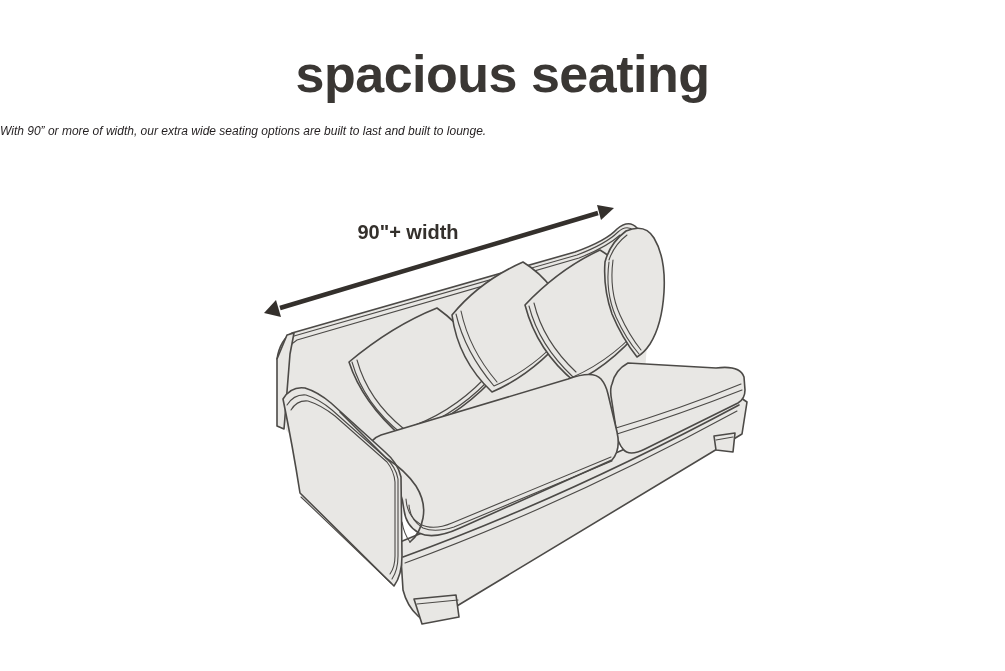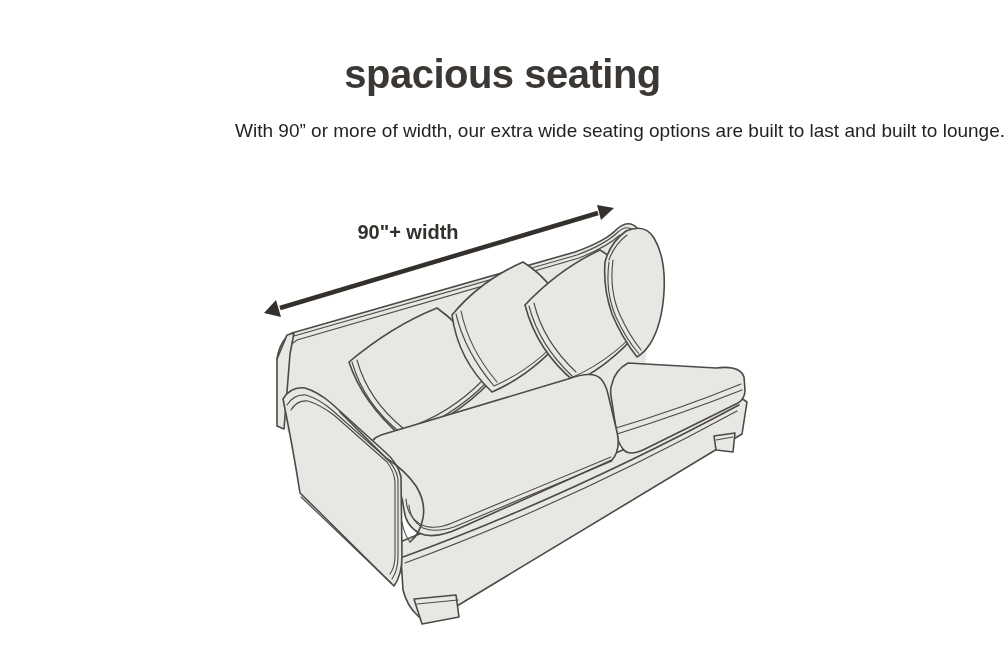--- a/index.html
+++ b/index.html
@@ -6,29 +6,30 @@
   .page{
     position:relative;
     width:1005px;height:671px;
     background:var(--c-background,#ffffff);
     overflow:hidden;
     font-family:"Liberation Sans",sans-serif;
   }
   .title{
     position:absolute;top:50px;left:0;width:100%;
     text-align:center;
-    font-size:40px;line-height:48px;font-weight:bold;
+    font-size:52px;line-height:48px;font-weight:bold;
     letter-spacing:-0.5px;
     color:var(--c-title-text,#3a3734);
   }
   .copy{
     position:absolute;top:118px;left:0;width:100%;
-    text-align:right;
-    font-size:19px;line-height:26px;
+    text-align:left;
+    font-size:12px;line-height:26px;
     color:var(--c-body-text,#231f20);
+    font-style:italic;
   }
   .illustration{position:absolute;left:0;top:0;width:1005px;height:671px;}
   
   .fillshape{fill:var(--c-sofa-fill,#e8e7e4);stroke:var(--c-line,#4c4a47);stroke-width:1.6;stroke-linejoin:round;stroke-linecap:round;}
   .fillonly{fill:var(--c-sofa-fill,#e8e7e4);stroke:none;}
   .ln{fill:none;stroke:var(--c-line,#4c4a47);stroke-width:1.6;stroke-linejoin:round;stroke-linecap:round;}
   .pip{fill:none;stroke:var(--c-line,#4c4a47);stroke-width:1.1;stroke-linejoin:round;stroke-linecap:round;}
   .arrow-line{stroke:var(--c-arrow,#34302c);stroke-width:4.5;stroke-linecap:butt;}
   .arrow-head{fill:var(--c-arrow,#34302c);}
   .arrow-label{

